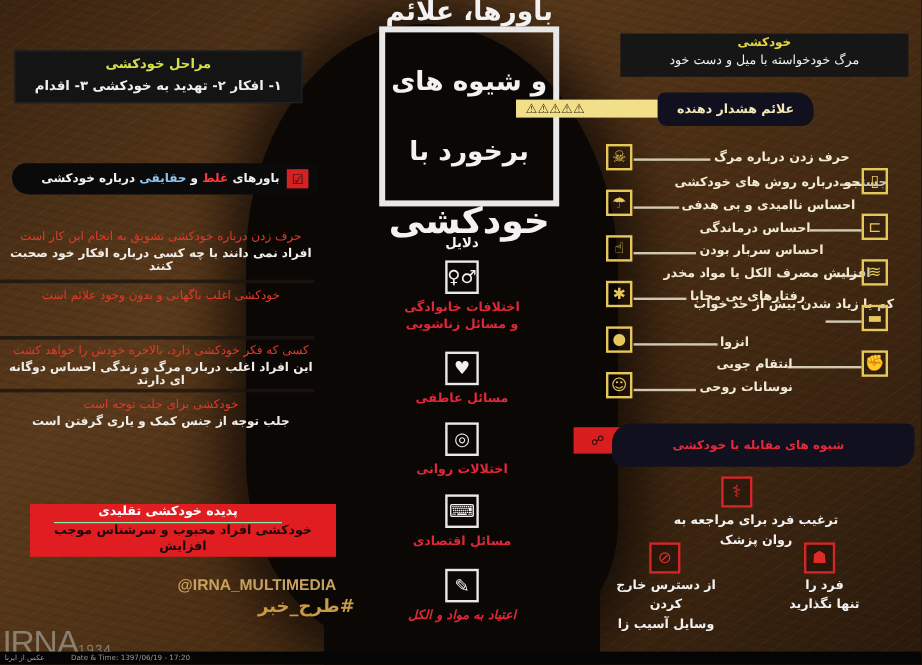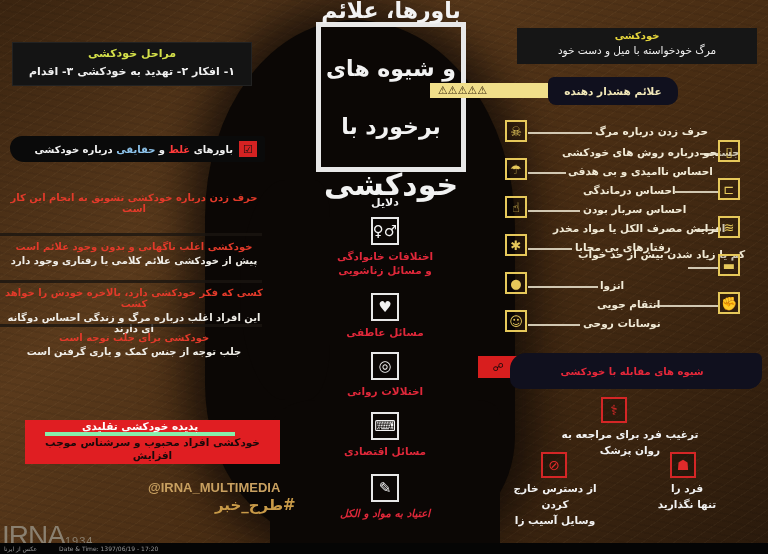--- a/index.html
+++ b/index.html
@@ -92,33 +92,33 @@
     display: flex; align-items: center; justify-content: flex-end; padding-right: 8px; gap: 6px;
   }
   .myth-header .lbl { color: #f2f2f2; font-size: 10px; font-weight: bold; direction: rtl; }
   .myth-header .red { color: #ff3a3a; }
   .myth-header .blue { color: #8ec4ec; }
   .check-icon {
     width: 18px; height: 16px; background: #d42222; color: #111; font-size: 11px; font-weight: bold;
     display: flex; align-items: center; justify-content: center;
   }
   .myth { position: absolute; left: 0; width: 268px; direction: rtl; text-align: center; }
-  .myth .m { color: #e23a2a; font-size: 10px; font-weight: bold; }
+  .myth .m { color: #e23a2a; font-size: 10px; font-weight: normal; }
   .myth .f { color: #f0eee8; font-size: 10px; font-weight: bold; margin-top: 3px; }
   .divider { position: absolute; left: 0; width: 262px; height: 3px; background: #1a1510; opacity: 0.8; }
 
   
   .imitation {
     position: absolute; left: 25px; top: 420px; width: 255px; height: 44px;
     background: #e01e22;
   }
   .imitation .h {
     position: absolute; left: 0; top: 0; width: 190px; height: 16px; margin-left: 20px;
     color: #ffffff; font-size: 10.5px; font-weight: bold; direction: rtl; text-align: center;
-    border-bottom: 4px solid #86efac;
+    border-bottom: 1px solid #86efac;
   }
   .imitation .b {
     position: absolute; left: 0; top: 16px; width: 255px; color: #1a0a0a;
     font-size: 10.5px; font-weight: bold; direction: rtl; text-align: center; line-height: 13px;
   }
 
   
   .handle { position: absolute; left: 148px; top: 480px; color: #c8a060; font-size: 13px; font-weight: bold; font-family: "Liberation Sans", sans-serif; }
   .hashtag { position: absolute; left: 215px; top: 496px; color: #c89a48; font-size: 15px; font-weight: bold; direction: rtl; }
   .irna { position: absolute; left: 2px; top: 520px; color: #8a8070; font-size: 28px; font-family: "Liberation Sans", sans-serif; letter-spacing: -1px; }
@@ -229,25 +229,25 @@
       <span class="red">غلط</span>
       <span>و</span>
       <span class="blue">حقایقی</span>
       <span>درباره خودکشی</span>
     </span>
     <span class="check-icon">☑</span>
   </div>
 
   <div class="myth" style="top:192px;">
     <div class="m">حرف زدن درباره خودکشی تشویق به انجام این کار است</div>
+    <div class="f">افراد نمی دانند با چه کسی درباره افکار خود صحبت کنند</div>
   </div>
   <div class="divider" style="top:233px;"></div>
   <div class="myth" style="top:241px;">
     <div class="m">خودکشی اغلب ناگهانی و بدون وجود علائم است</div>
-    <div class="f">پیش از خودکشی علائم کلامی یا رفتاری وجود دارد</div>
   </div>
   <div class="divider" style="top:280px;"></div>
   <div class="myth" style="top:287px;">
     <div class="m">کسی که فکر خودکشی دارد، بالاخره خودش را خواهد کشت</div>
     <div class="f">این افراد اغلب درباره مرگ و زندگی احساس دوگانه ای دارند</div>
   </div>
   <div class="divider" style="top:324px;"></div>
   <div class="myth" style="top:332px;">
     <div class="m">خودکشی برای جلب توجه است</div>
     <div class="f">جلب توجه از جنس کمک و یاری گرفتن است</div>

